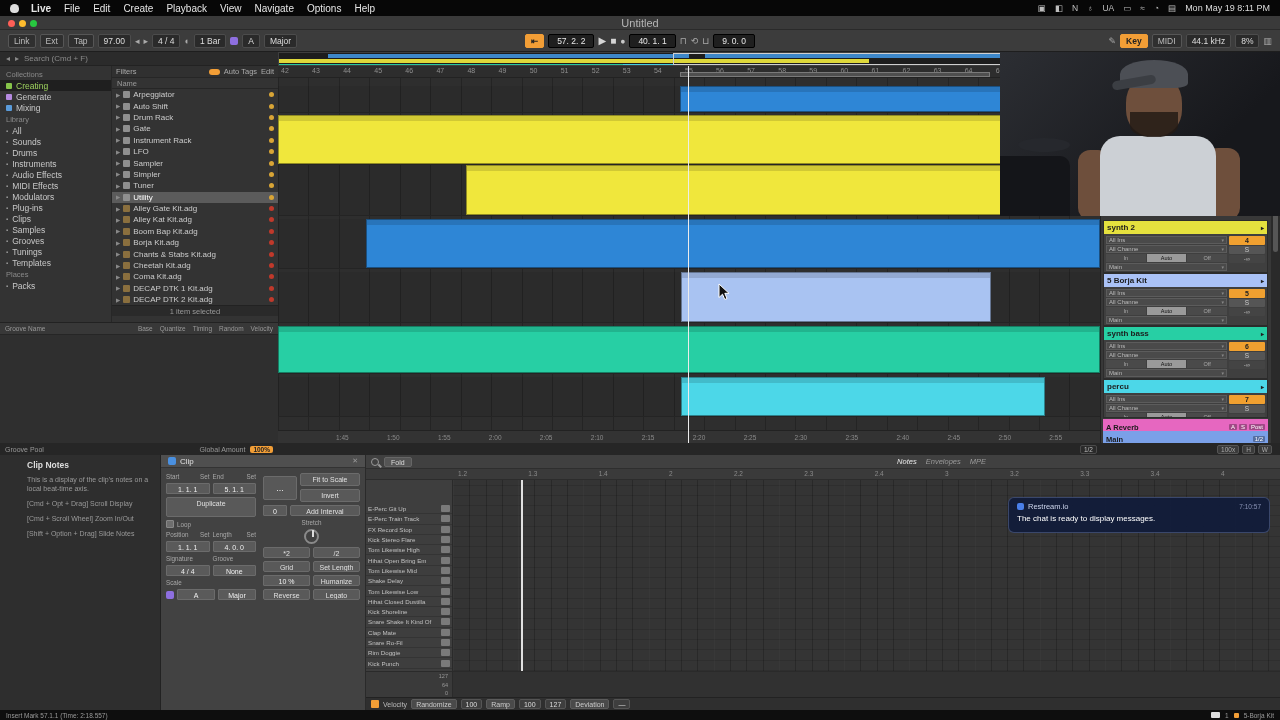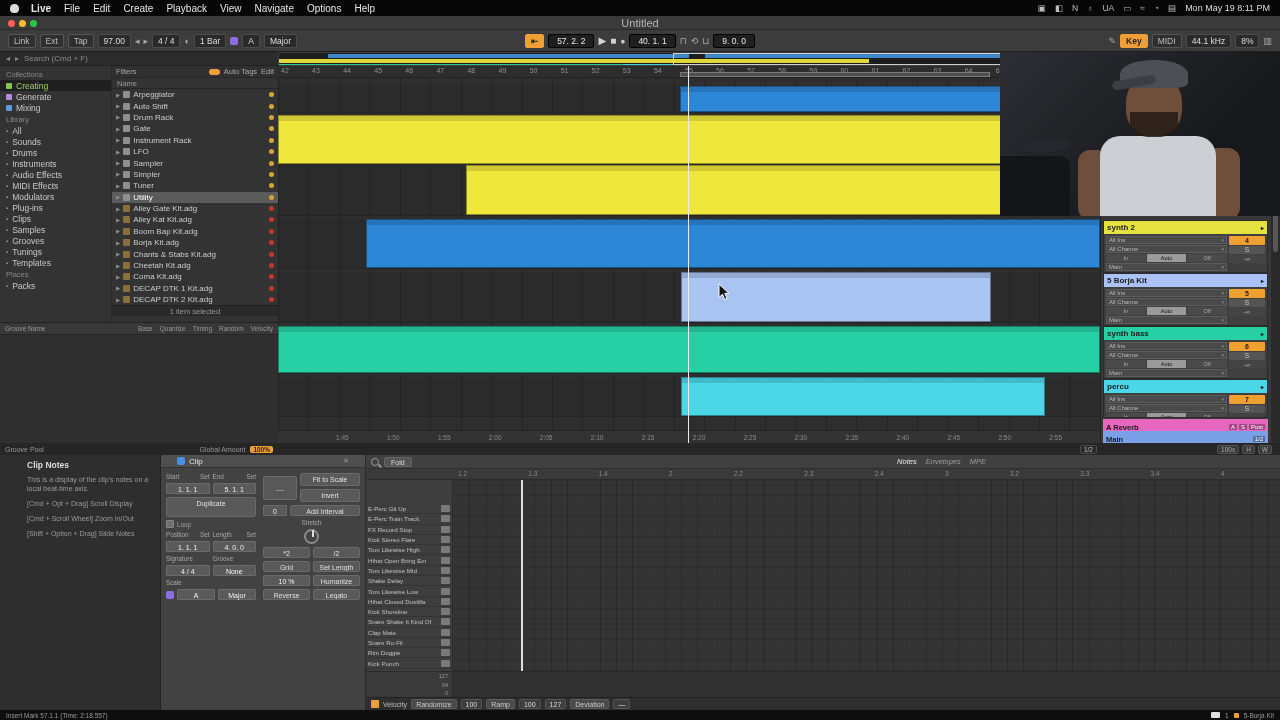--- a/index.html
+++ b/index.html
@@ -157,21 +157,21 @@
 .cam-beard{position:absolute;left:130px;top:60px;width:48px;height:25px;background:#241b15;border-radius:0 0 45% 45%;opacity:.85;}
 .cam-cap{position:absolute;left:120px;top:8px;width:68px;height:28px;background:#4c4f55;border-radius:50% 50% 18% 18%;}
 .cam-brim{position:absolute;left:112px;top:26px;width:44px;height:9px;background:#3b3e43;border-radius:5px;transform:rotate(-10deg);}
 
 
 .clipview{position:absolute;top:455px;left:0;width:1280px;height:255px;background:#3c3c3c;z-index:3;margin-left:21px;}
 .help{position:absolute;left:0;top:0;width:140px;height:255px;background:#2e2e2e;border-right:1px solid #222;padding:5px 6px;}
 .help-title{font-size:8.5px;color:#ddd;font-weight:bold;margin-bottom:5px;}
 .help-line{font-size:7px;color:#9a9a9a;margin-bottom:6px;line-height:1.3;}
 .clippanel{position:absolute;left:140px;top:0;width:205px;height:255px;background:#424242;border-right:1px solid #2a2a2a;}
-.cp-head{height:13px;background:#4f4f4f;display:flex;align-items:center;gap:4px;padding:0 16px;border-bottom:1px solid #333;}
+.cp-head{height:13px;background:#4f4f4f;display:flex;align-items:center;gap:4px;padding:0 7px;border-bottom:1px solid #333;}
 .cp-icon{width:8px;height:8px;background:#4a90e0;border-radius:2px;}
 .cp-title{font-size:8px;color:#e2e2e2;}
 .cp-x{margin-left:auto;font-size:7px;color:#999;}
 .cp-body{display:flex;padding:5px;gap:7px;}
 .cp-colA{width:90px;display:flex;flex-direction:column;gap:3px;}
 .cp-colB{flex:1;display:flex;flex-direction:column;gap:3px;}
 .cp-row{display:flex;gap:3px;align-items:center;}
 .cp-lblrow{display:flex;gap:3px;}
 .cp-lbl{flex:1;display:flex;justify-content:space-between;font-size:6.3px;color:#a8a8a8;}
 .cp-val{flex:1;background:#5a5a5a;border:1px solid #6b6b6b;font-size:7px;color:#f0f0f0;text-align:center;height:11px;line-height:11px;border-radius:1px;white-space:nowrap;}
@@ -1048,20 +1048,28 @@
         <span class="ef-val">100</span>
         <span class="ef-chip">Ramp</span>
         <span class="ef-val">100</span>
         <span class="ef-val">127</span>
         <span class="ef-chip">Deviation</span>
         <span class="ef-val">—</span>
       </div>
     </div>
   </div>
 
+  <div class="toast">
+    <div class="toast-head">
+      <span class="toast-ico"></span>
+      <span>Restream.io</span>
+      <span class="toast-time">7:10:57</span>
+    </div>
+    <div class="toast-msg">The chat is ready to display messages.</div>
+  </div>
 
   <div class="statusbar">
     <span>Insert Mark 57.1.1 (Time: 2:18.557)</span>
     <span class="sb-right">
       <span class="sb-kb"></span>
       <span>1</span>
       <span class="sb-dot"></span>
       <span>5-Borja Kit</span>
     </span>
   </div>

